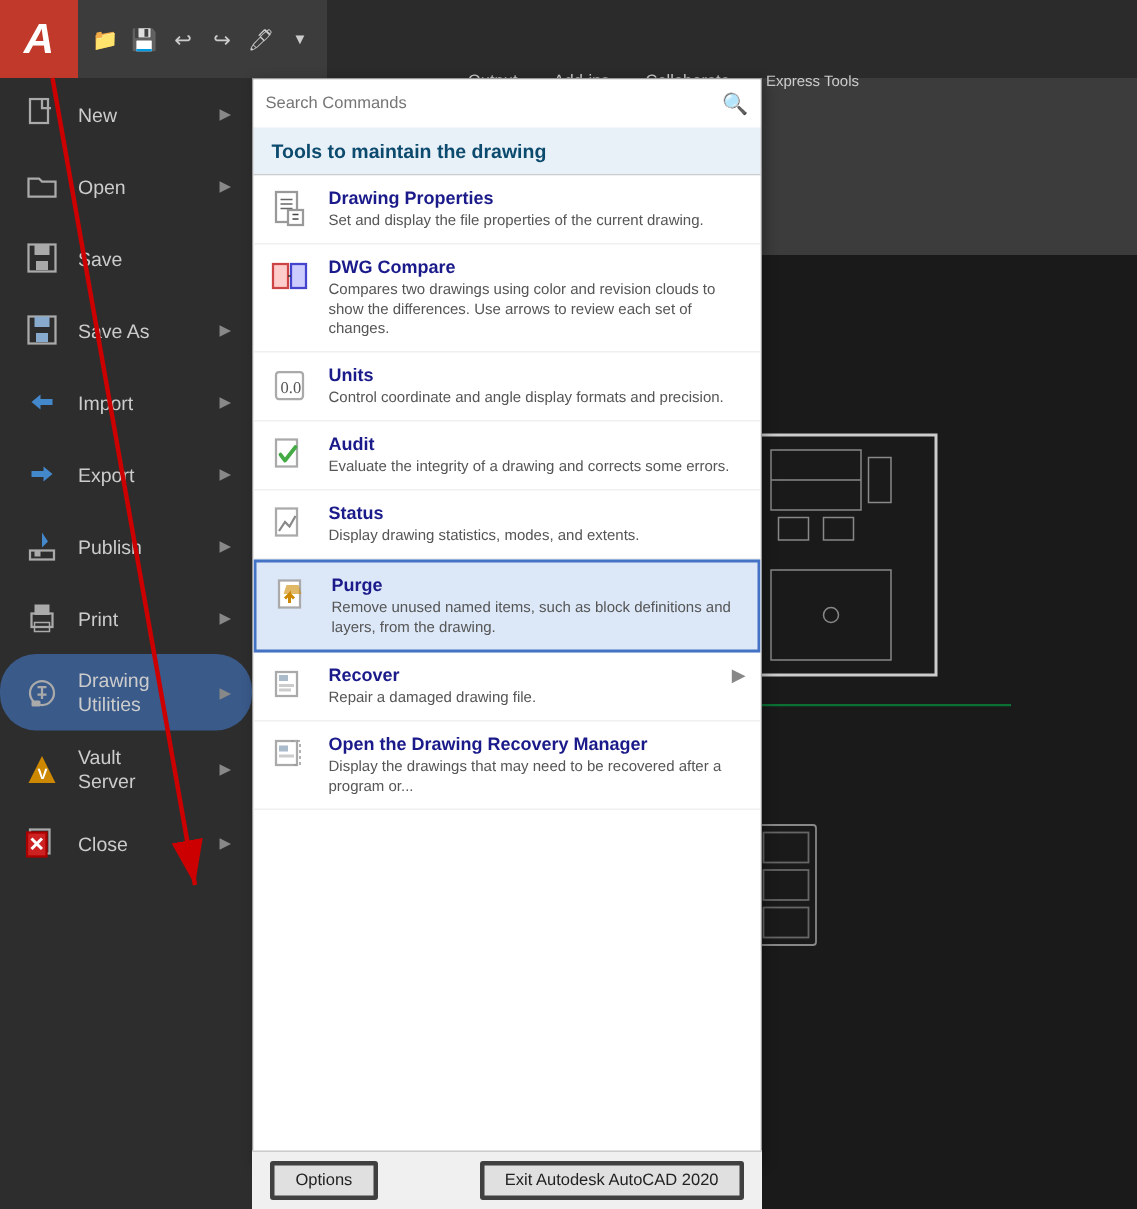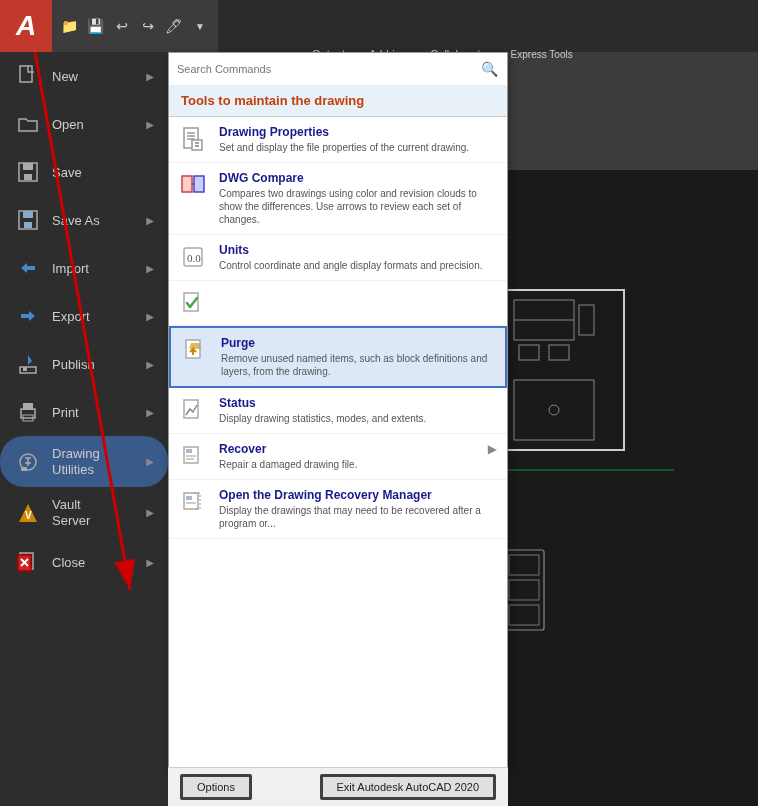--- a/index.html
+++ b/index.html
@@ -101,21 +101,21 @@
       color: #888;
       font-size: 14px;
     }
 
     
     .tools-header {
       background: #e8f0f8;
       padding: 8px 12px;
       font-size: 13px;
       font-weight: bold;
-      color: #c2410c;
+      color: #0c4a6e;
       border-bottom: 1px solid #ccc;
     }
 
     
     .menu-list {
       flex: 1;
       overflow-y: auto;
       background: white;
     }
 
@@ -525,47 +525,51 @@
       </div>
     </div>
 
     <div class="menu-item">
       <div class="menu-item-icon">
         <svg width="26" height="26" viewBox="0 0 26 26">
             <rect x="4" y="3" width="14" height="18" fill="white" stroke="#aaa" stroke-width="1.5"></rect>
             <polyline points="7,13 10,17 17,8" stroke="#44aa44" stroke-width="2.5" fill="none" stroke-linecap="round" stroke-linejoin="round"></polyline>
           </svg>
       </div>
+      <div class="menu-item-text">
+        <div class="menu-item-title">Audit</div>
+        <div class="menu-item-desc">Evaluate the integrity of a drawing and corrects some errors.</div>
+      </div>
+    </div>
+
+    <div class="menu-item">
+      <div class="menu-item-icon">
+        <svg width="26" height="26" viewBox="0 0 26 26">
+            <rect x="4" y="3" width="14" height="18" fill="white" stroke="#aaa" stroke-width="1.5"></rect>
+            <polyline points="6,18 10,12 13,15 17,8" stroke="#888" stroke-width="1.5" fill="none"></polyline>
+          </svg>
+      </div>
+      <div class="menu-item-text">
+        <div class="menu-item-title">Status</div>
+        <div class="menu-item-desc">Display drawing statistics, modes, and extents.</div>
+      </div>
     </div>
 
     <div class="menu-item highlighted" style="background:#dce8f8;border:2px solid #4472c4;">
       <div class="menu-item-icon">
         <svg width="26" height="26" viewBox="0 0 26 26">
             <rect x="4" y="3" width="14" height="18" fill="white" stroke="#aaa" stroke-width="1.5"></rect>
             <path d="M 11 18 L 11 12 L 8 15" stroke="#cc8800" stroke-width="2" fill="none"></path>
             <path d="M 11 12 L 14 15" stroke="#cc8800" stroke-width="2" fill="none"></path>
             <polygon points="9,6 17,6 19,12 7,12" fill="#cc8800" opacity="0.6"></polygon>
           </svg>
       </div>
       <div class="menu-item-text">
         <div class="menu-item-title">Purge</div>
         <div class="menu-item-desc">Remove unused named items, such as block definitions and layers, from the drawing.</div>
-      </div>
-    </div>
-
-    <div class="menu-item">
-      <div class="menu-item-icon">
-        <svg width="26" height="26" viewBox="0 0 26 26">
-            <rect x="4" y="3" width="14" height="18" fill="white" stroke="#aaa" stroke-width="1.5"></rect>
-            <polyline points="6,18 10,12 13,15 17,8" stroke="#888" stroke-width="1.5" fill="none"></polyline>
-          </svg>
-      </div>
-      <div class="menu-item-text">
-        <div class="menu-item-title">Status</div>
-        <div class="menu-item-desc">Display drawing statistics, modes, and extents.</div>
       </div>
     </div>
 
     <div class="menu-item">
       <div class="menu-item-icon">
         <svg width="26" height="26" viewBox="0 0 26 26">
             <rect x="4" y="4" width="14" height="16" fill="white" stroke="#aaa" stroke-width="1.5"></rect>
             <rect x="6" y="6" width="6" height="4" fill="#aabbcc"></rect>
             <rect x="6" y="12" width="10" height="2" fill="#ccc"></rect>
             <rect x="6" y="15" width="8" height="2" fill="#ccc"></rect>

